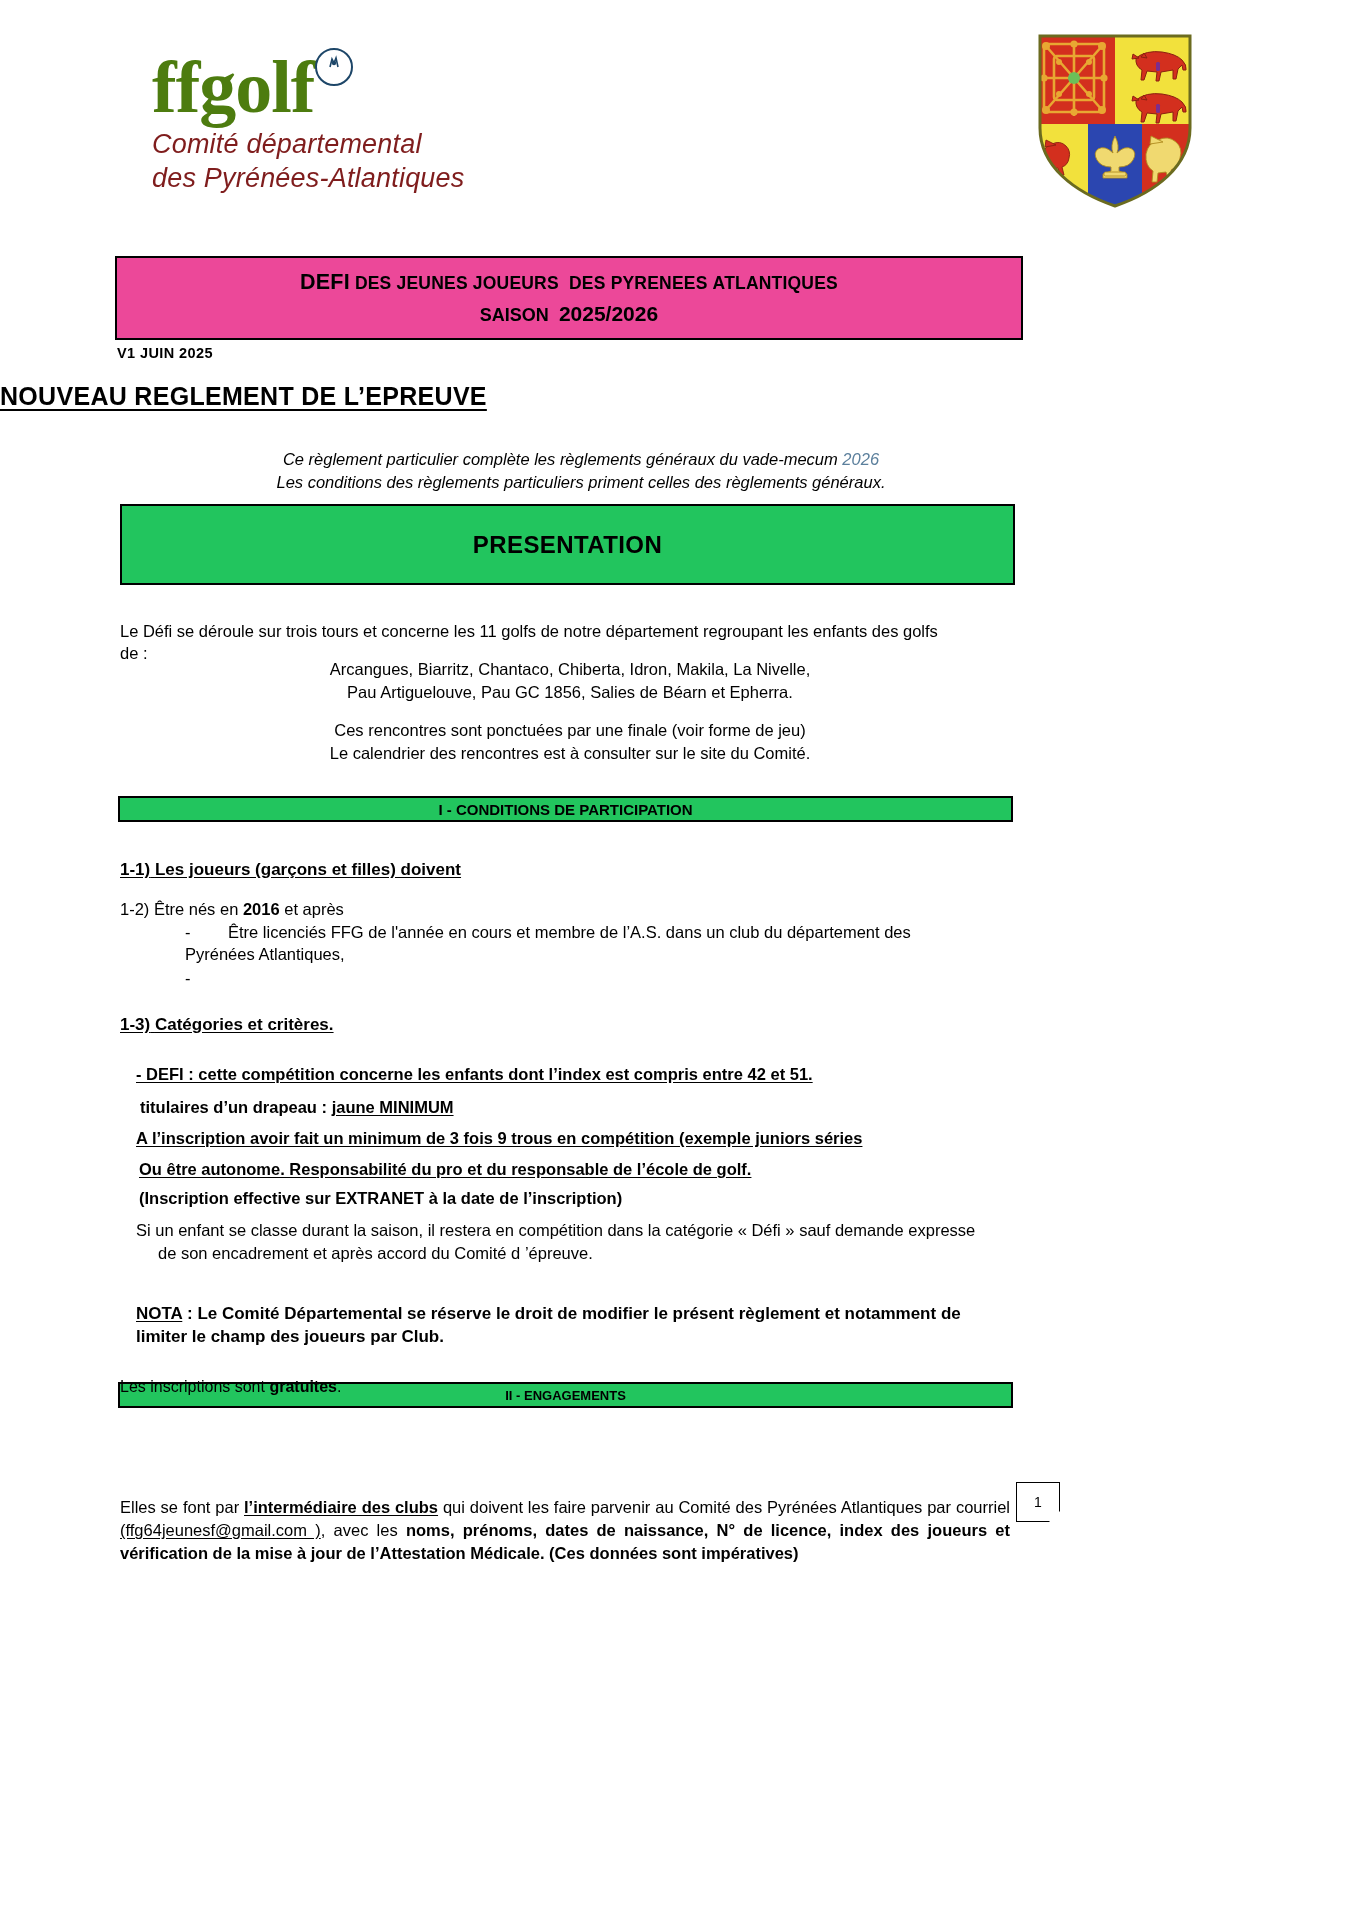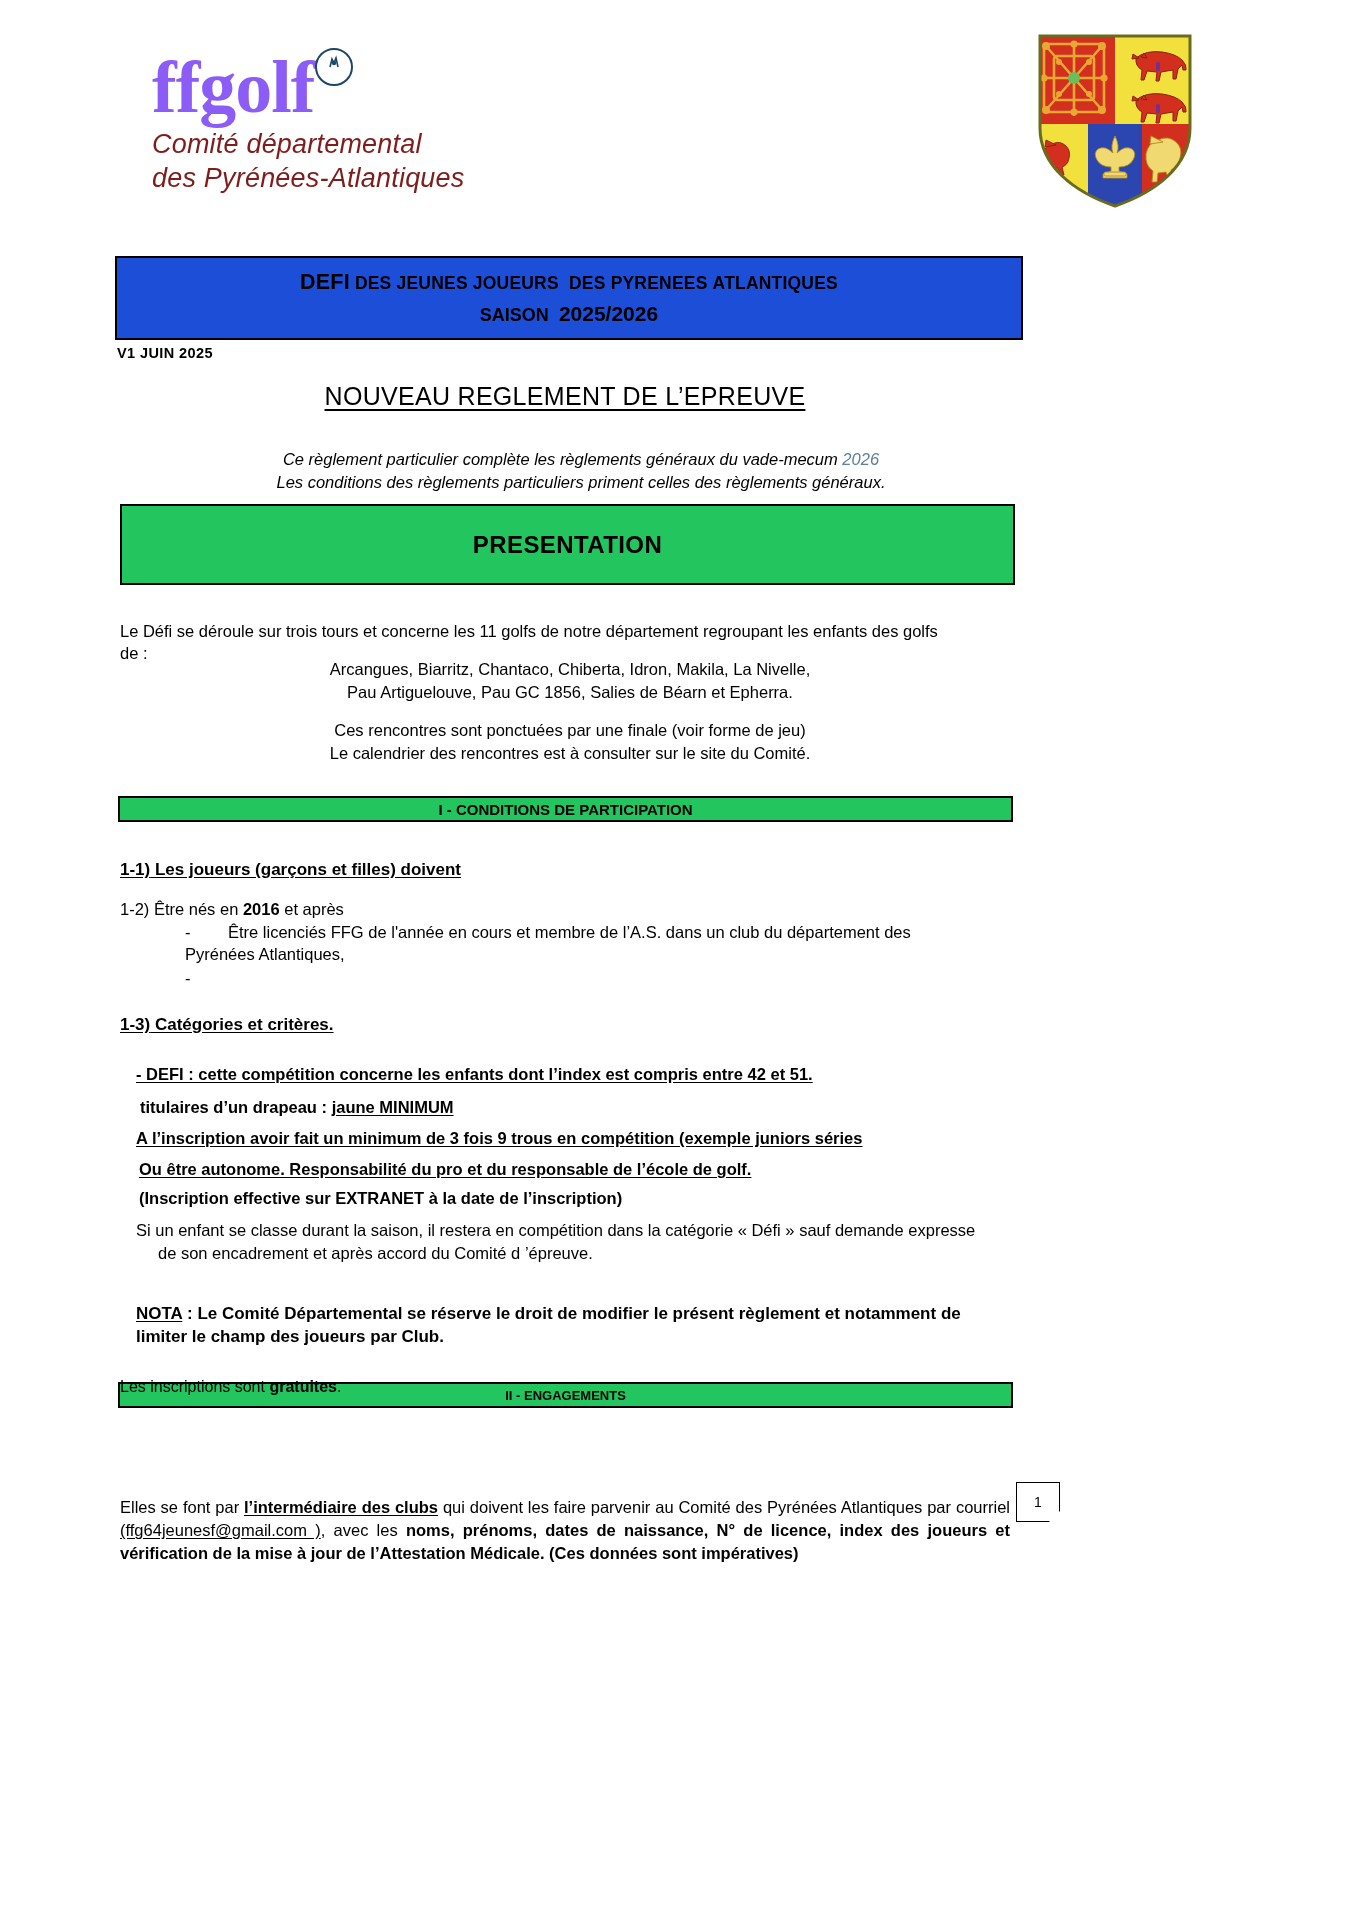--- a/index.html
+++ b/index.html
@@ -31,21 +31,21 @@
     position: absolute;
     left: 152px;
     top: 52px;
     width: 400px;
     text-align: left;
   }
   .logo-word {
     font-family: "Liberation Serif", serif;
     font-size: 74px;
     font-weight: 700;
-    color: #8b5cf6;
+    color: #4d7c0f;
     letter-spacing: -1px;
     line-height: 0.95;
     position: relative;
     display: inline-block;
   }
   .logo-reg {
     position: absolute;
     top: -4px;
     right: -38px;
     width: 34px;
@@ -78,21 +78,21 @@
     height: 178px;
   }
 
   
   .title-banner {
     position: absolute;
     left: 115px;
     top: 256px;
     width: 908px;
     height: 84px;
-    background: #1d4ed8;
+    background: #ec4899;
     border: 2.5px solid #000;
     box-sizing: border-box;
     display: flex;
     flex-direction: column;
     align-items: center;
     justify-content: center;
   }
   .title-line1 {
     font-size: 21.5px;
     font-weight: 700;
@@ -115,23 +115,23 @@
     font-size: 14.5px;
     font-weight: 700;
     letter-spacing: 0.4px;
   }
 
   .main-heading {
     position: absolute;
     left: 0;
     top: 382px;
     width: 1130px;
-    text-align: center;
+    text-align: left;
     font-size: 25px;
-    font-weight: 400;
+    font-weight: 700;
     text-decoration: underline;
     text-underline-offset: 4px;
     letter-spacing: 0.3px;
   }
 
   .intro-italic {
     position: absolute;
     left: 16px;
     top: 448px;
     width: 1130px;

